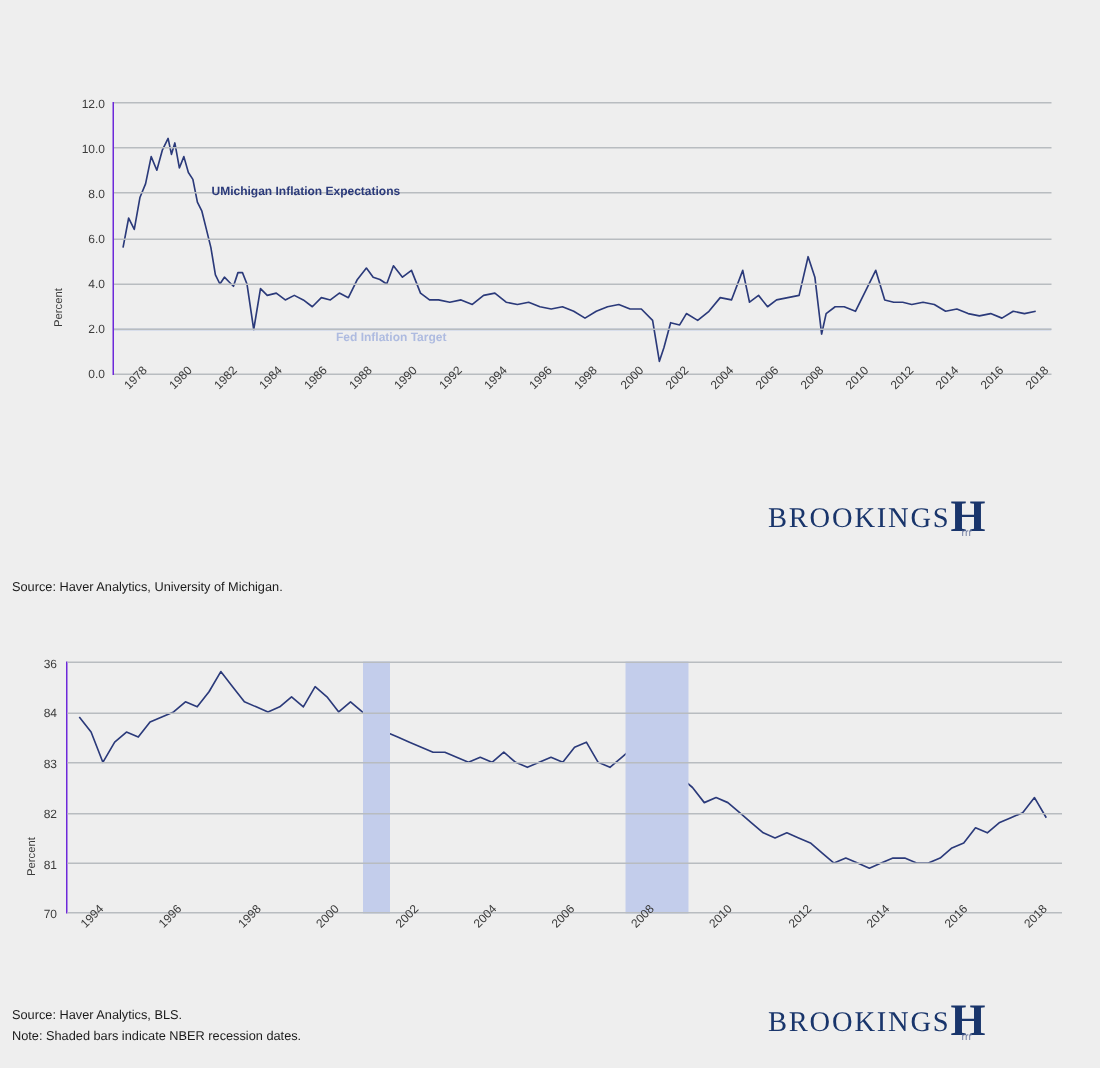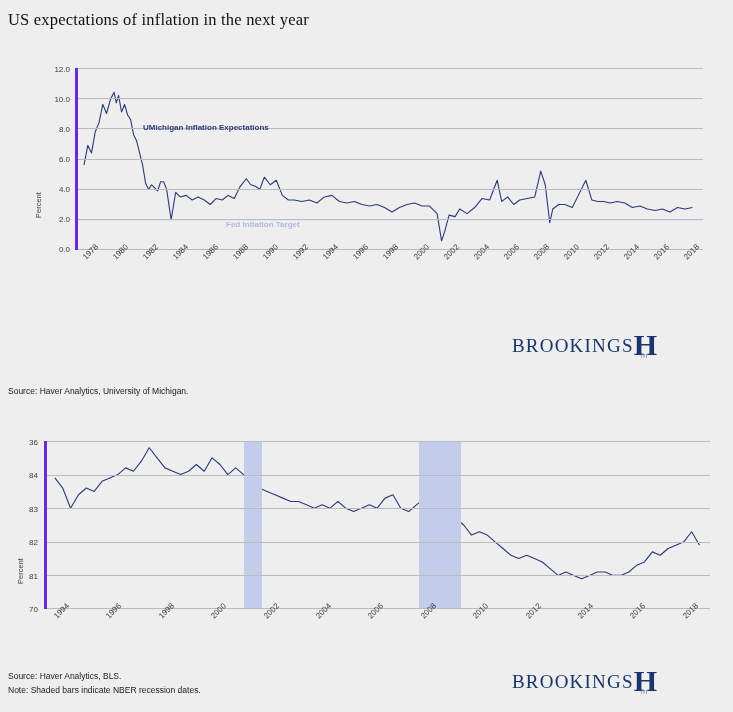--- a/index.html
+++ b/index.html
@@ -29,21 +29,21 @@
     letter-spacing: 0.2px;
     color: #101010;
     padding: 10px 0 0 8px;
   }
 
   .plot-wrap {
     position: relative;
   }
   .plot-area {
     position: absolute;
-    border-left: 3px solid #6d28d9;
+    border-left: 1px solid #6d28d9;
     box-sizing: border-box;
   }
   .gridline {
     position: absolute;
     left: 0;
     height: 1px;
     background: #b8bcc0;
   }
   .ytick {
     position: absolute;
@@ -121,21 +121,20 @@
     left: -16px;
     top: 6px;
   }
   svg { display: block; }
 </style>
 </head>
 <body>
 
 <div class="panel" id="panel1">
 
-  <div class="chart-title">US expectations of inflation in the next year</div>
 
   <div class="plot-wrap" style="position:absolute; left:0; top:40px; width:580px; height:250px;">
 
     <div class="axis-label" style="left:34px; top:178px;">Percent</div>
 
     <div class="ytick" style="left:42px; top:25px; width:28px;">12.0</div>
     <div class="ytick" style="left:42px; top:55px; width:28px;">10.0</div>
     <div class="ytick" style="left:42px; top:85px; width:28px;">8.0</div>
     <div class="ytick" style="left:42px; top:115px; width:28px;">6.0</div>
     <div class="ytick" style="left:42px; top:145px; width:28px;">4.0</div>

